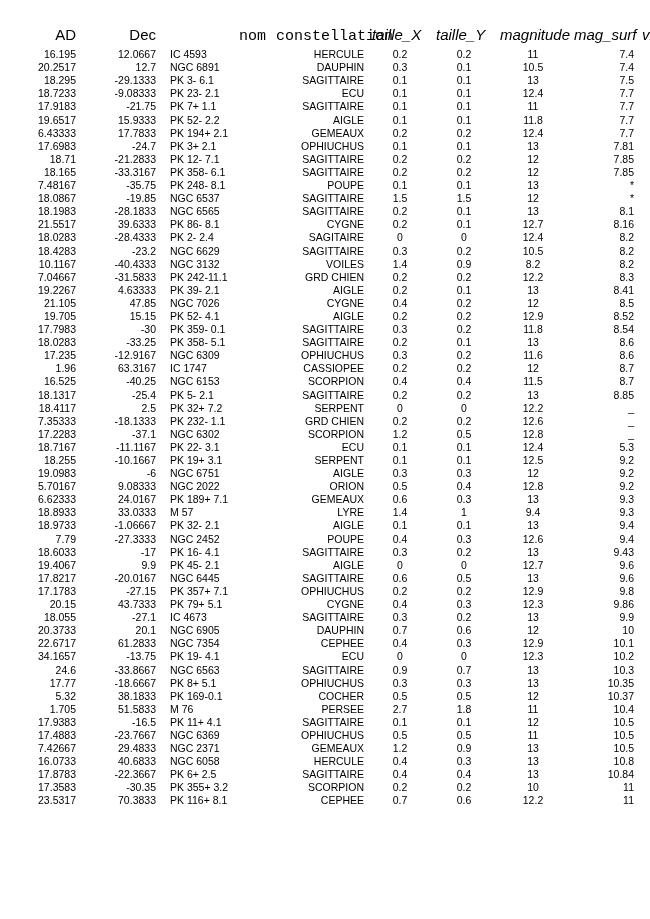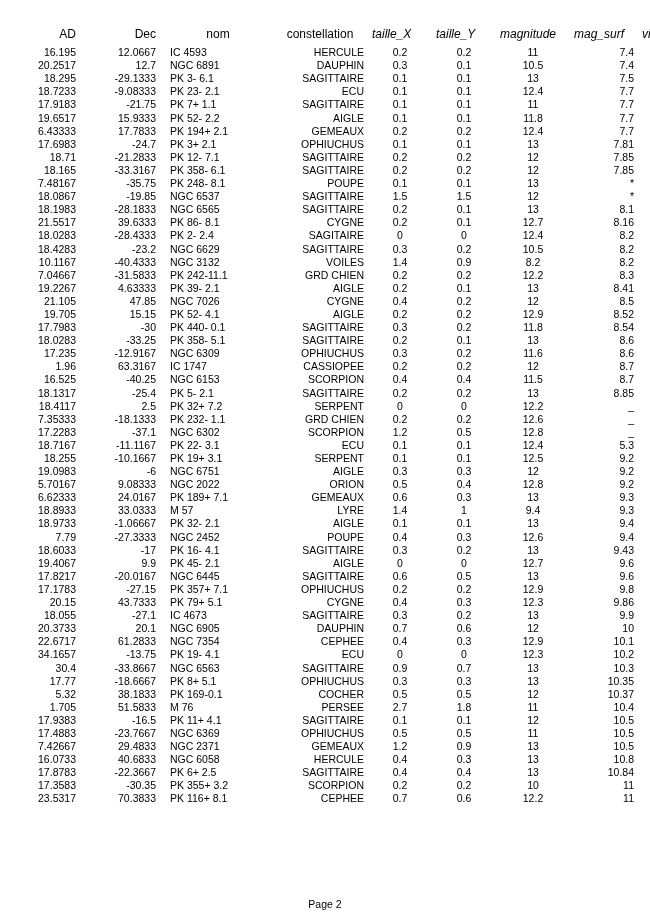--- a/index.html
+++ b/index.html
@@ -35,35 +35,35 @@
     padding: 0 4px;
     line-height: 13.1px;
     height: 13.1px;
     white-space: nowrap;
     overflow: visible;
     font-weight: normal;
     border: none;
     vertical-align: baseline;
   }
   table.catalogue th {
-    font-size: 12px;
+    font-size: 15px;
     padding-bottom: 5px;
   }
   
   .c-ad        { width: 72px;  text-align: right; }
   .c-dec       { width: 72px;  text-align: right; }
   .c-nom       { width: 96px;  text-align: left;  padding-left: 10px !important; }
   .c-const     { width: 88px;  text-align: right;  padding-left: 6px !important; }
   .c-tx        { width: 56px;  text-align: center; }
   .c-ty        { width: 56px;  text-align: center; }
   .c-mag       { width: 66px;  text-align: center; }
   .c-magsurf   { width: 60px;  text-align: right; }
   .c-vis       { width: 48px;  text-align: center; }
 
-  th.c-nom, th.c-const, th.c-desc { text-align: center; }
+  th.c-nom, th.c-const, th.c-desc { text-align: right; font-family: Liberation Mono, monospace; }
   th.c-ad, th.c-dec { text-align: right; padding-right: 8px; }
   th.c-tx, th.c-ty, th.c-mag, th.c-magsurf, th.c-vis { text-align: left; font-style: italic; }
 
   td.c-ad, td.c-dec { padding-right: 8px; }
 
   .footer {
     position: absolute;
     left: 0;
     right: 0;
     top: 870px;
@@ -320,21 +320,21 @@
           <td class="c-const">AIGLE</td>
           <td class="c-tx">0.2</td>
           <td class="c-ty">0.2</td>
           <td class="c-mag">12.9</td>
           <td class="c-magsurf">8.52</td>
           <td class="c-vis">4</td>
         </tr>
         <tr>
           <td class="c-ad">17.7983</td>
           <td class="c-dec">-30</td>
-          <td class="c-nom">PK 440- 0.1</td>
+          <td class="c-nom">PK 359- 0.1</td>
           <td class="c-const">SAGITTAIRE</td>
           <td class="c-tx">0.3</td>
           <td class="c-ty">0.2</td>
           <td class="c-mag">11.8</td>
           <td class="c-magsurf">8.54</td>
           <td class="c-vis">3</td>
         </tr>
         <tr>
           <td class="c-ad">18.0283</td>
           <td class="c-dec">-33.25</td>
@@ -604,21 +604,21 @@
           <td class="c-dec">-13.75</td>
           <td class="c-nom">PK 19- 4.1</td>
           <td class="c-const">ECU</td>
           <td class="c-tx">0</td>
           <td class="c-ty">0</td>
           <td class="c-mag">12.3</td>
           <td class="c-magsurf">10.2</td>
           <td class="c-vis">3</td>
         </tr>
         <tr>
-          <td class="c-ad">30.4</td>
+          <td class="c-ad">24.6</td>
           <td class="c-dec">-33.8667</td>
           <td class="c-nom">NGC 6563</td>
           <td class="c-const">SAGITTAIRE</td>
           <td class="c-tx">0.9</td>
           <td class="c-ty">0.7</td>
           <td class="c-mag">13</td>
           <td class="c-magsurf">10.3</td>
           <td class="c-vis">4</td>
         </tr>
         <tr>
@@ -727,15 +727,14 @@
           <td class="c-const">CEPHEE</td>
           <td class="c-tx">0.7</td>
           <td class="c-ty">0.6</td>
           <td class="c-mag">12.2</td>
           <td class="c-magsurf">11</td>
           <td class="c-vis">4</td>
         </tr>
       </tbody>
   </table>
 
-  <div class="footer">Page 2</div>
 
 </div>
 
 </body></html>

